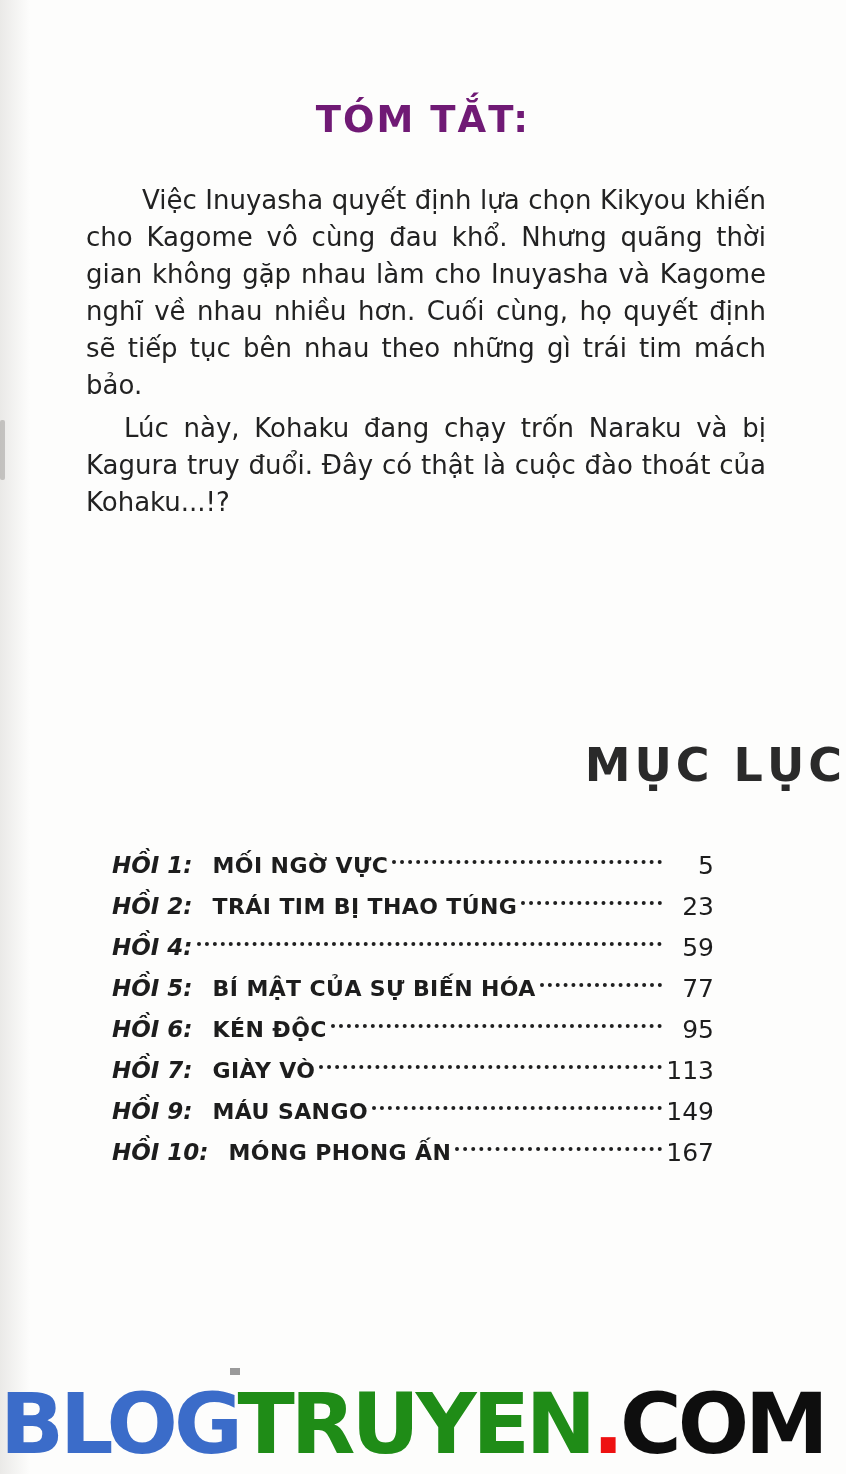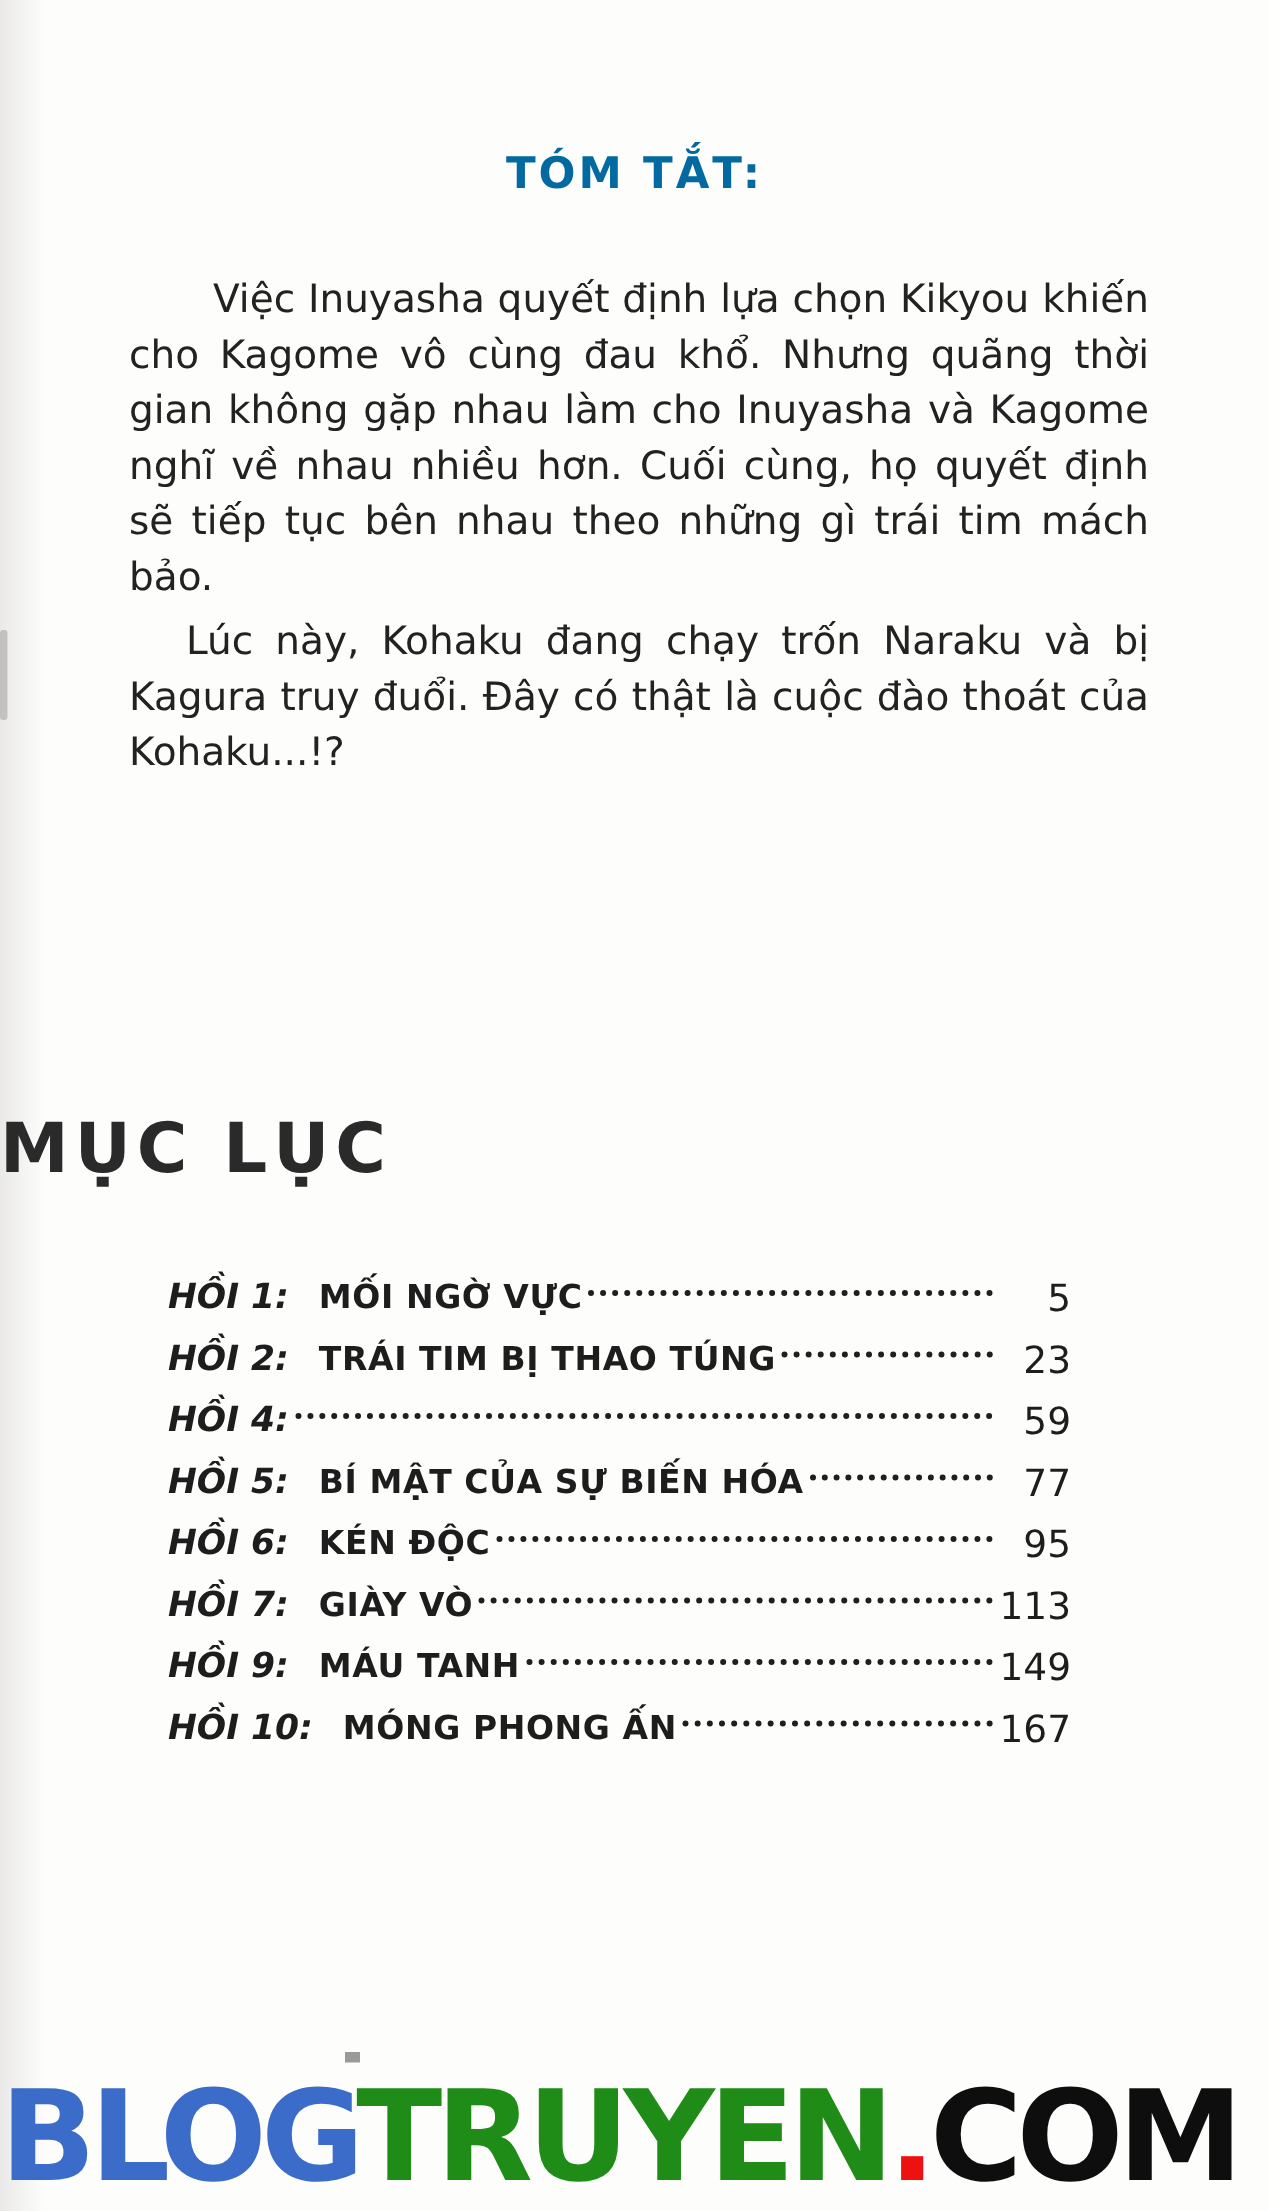--- a/index.html
+++ b/index.html
@@ -35,43 +35,43 @@
     position: absolute;
     background: #9a9a9a;
   }
 
   
   .summary-title {
     position: absolute;
     top: 98px;
     left: 0; right: 0;
     text-align: center;
-    font-size: 29px;
+    font-size: 37px;
     font-weight: bold;
     letter-spacing: 2px;
-    color: #0369a1;
+    color: #701a75;
   }
   .summary-para {
     position: absolute;
     left: 86px;
     width: 680px;
     font-size: 26px;
     line-height: 37px;
     text-align: justify;
     color: #222222;
   }
   .summary-para.p1 { top: 182px; text-indent: 56px; }
   .summary-para.p2 { top: 410px; text-indent: 38px; }
 
   
   .toc-title {
     position: absolute;
     top: 738px;
     left: 0; right: 0;
-    text-align: left;
+    text-align: right;
     font-size: 46px;
     font-weight: bold;
     letter-spacing: 4px;
     color: #2a2a2a;
   }
   .toc-list {
     position: absolute;
     top: 846px;
     left: 112px;
     width: 602px;
@@ -171,21 +171,21 @@
       <span class="toc-page">95</span>
     </div>
     <div class="toc-row">
       <span class="toc-label">HỒI 7:</span>
       <span class="toc-chapter">GIÀY VÒ</span>
       <span class="toc-dots"></span>
       <span class="toc-page">113</span>
     </div>
     <div class="toc-row">
       <span class="toc-label">HỒI 9:</span>
-      <span class="toc-chapter">MÁU TANH</span>
+      <span class="toc-chapter">MÁU SANGO</span>
       <span class="toc-dots"></span>
       <span class="toc-page">149</span>
     </div>
     <div class="toc-row">
       <span class="toc-label">HỒI 10:</span>
       <span class="toc-chapter">MÓNG PHONG ẤN</span>
       <span class="toc-dots"></span>
       <span class="toc-page">167</span>
     </div>
   </div>

